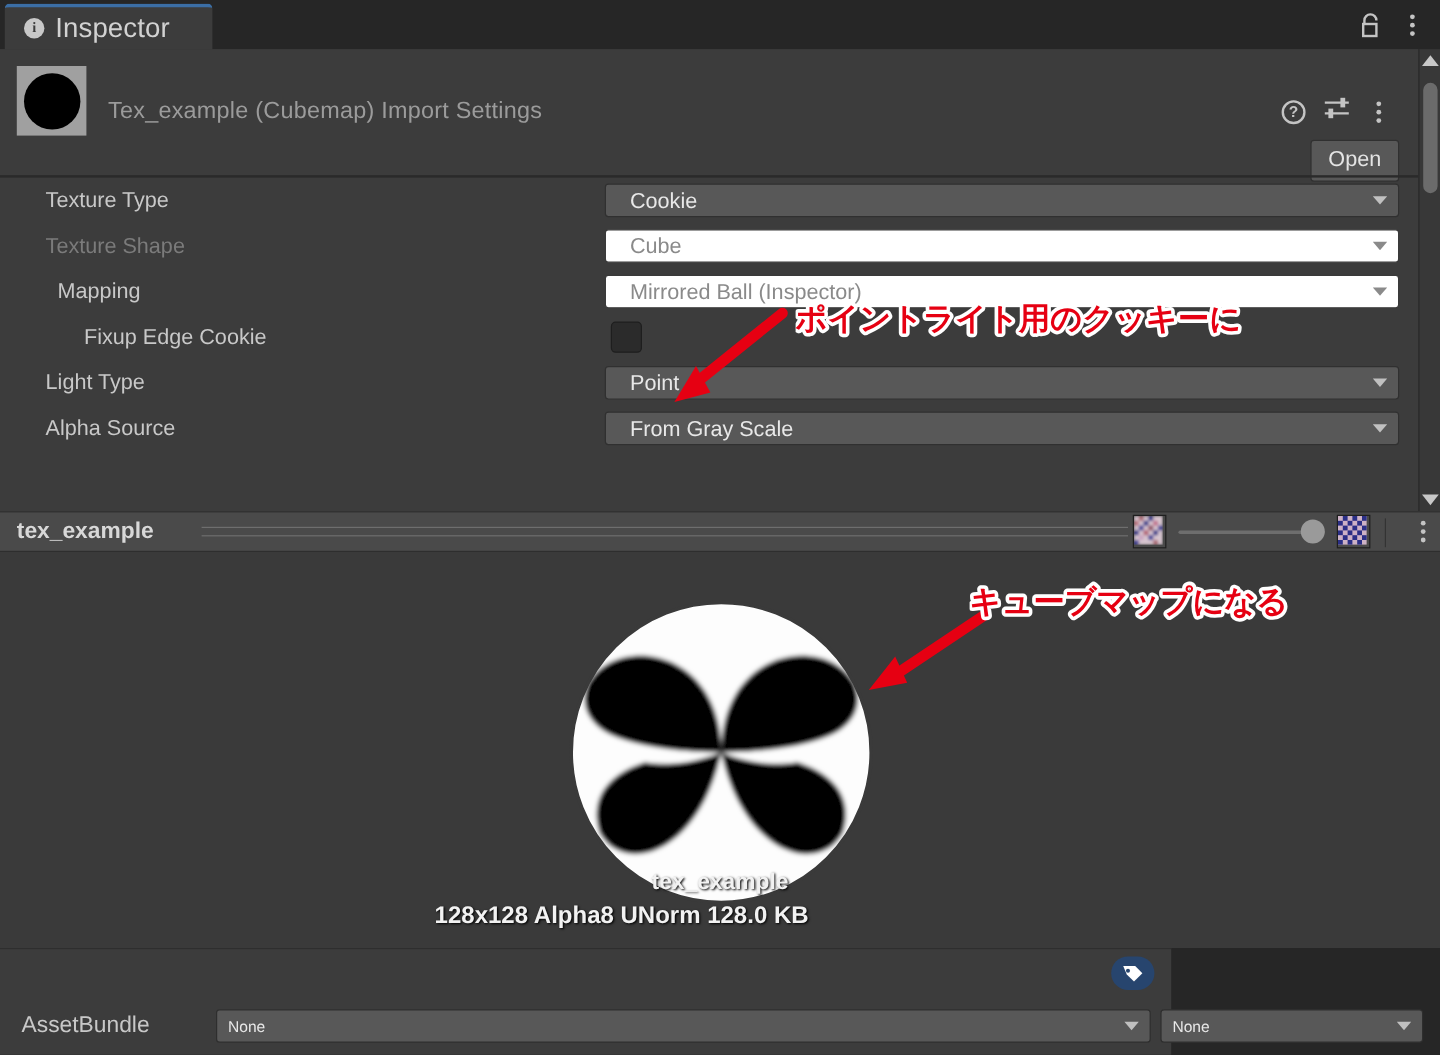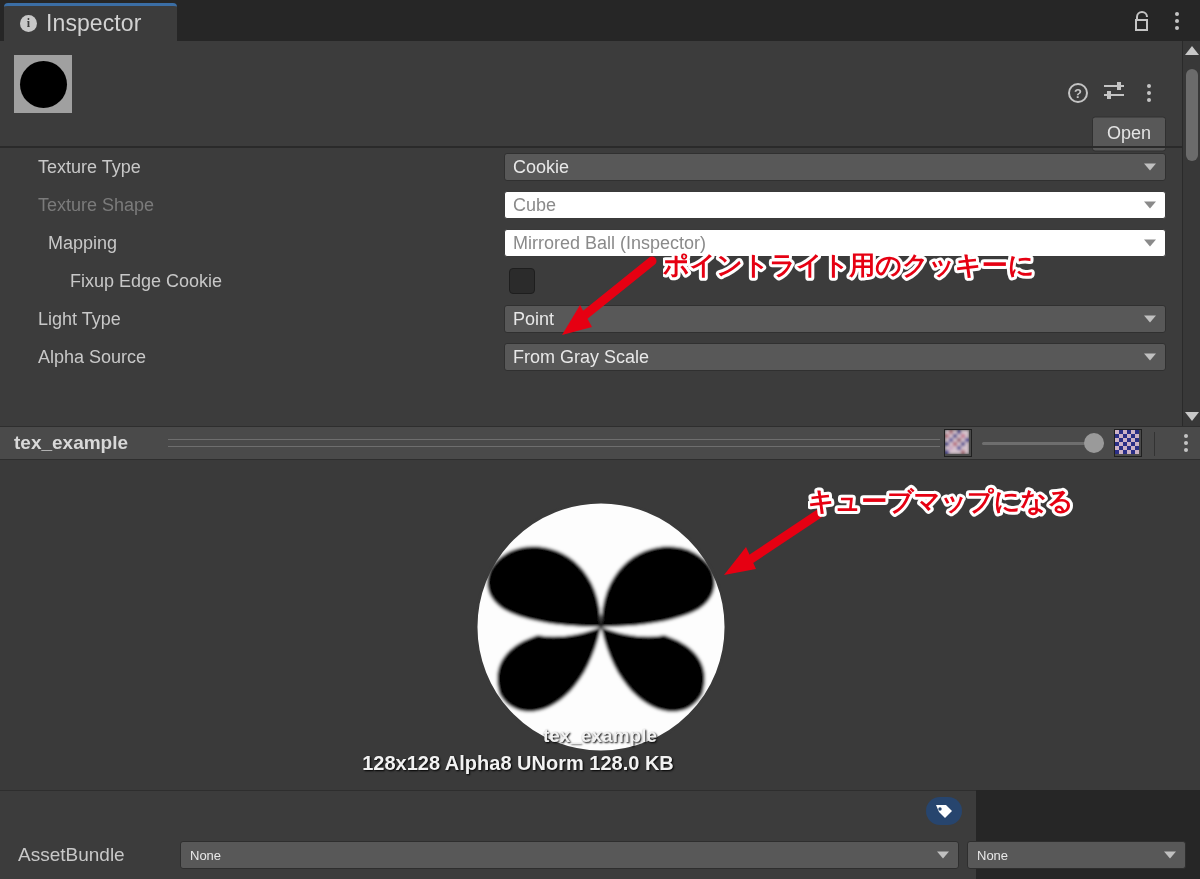--- a/index.html
+++ b/index.html
@@ -45,21 +45,21 @@
   
   .props{position:absolute;left:0;top:107px;width:1182px;}
   .row{position:relative;height:38px;}
   .lbl{position:absolute;left:38px;top:50%;transform:translateY(-50%);color:#c8c8c8;font-size:18px;white-space:nowrap;}
   .lbl.ind1{left:48px;}
   .lbl.ind2{left:70px;}
   .lbl.dim{color:#7b7b7b;}
   .field{position:absolute;left:504px;top:50%;transform:translateY(-50%);width:662px;height:28px;
      background:#585858;border:1px solid #303030;border-radius:3px;box-sizing:border-box;
      display:flex;align-items:center;}
-  .field .val{color:#e8e8e8;font-size:18px;padding-left:8px;white-space:nowrap;}
+  .field .val{color:#e8e8e8;font-size:18px;padding-left:20px;white-space:nowrap;}
   .field.dim{background:#ffffff;border-color:#3a3a3a;}
   .field.dim .val{color:#8a8a8a;}
   .caret{position:absolute;right:9px;top:50%;transform:translateY(-50%);
      width:0;height:0;border-left:6px solid transparent;border-right:6px solid transparent;border-top:7px solid #c0c0c0;}
   .caret.dim{border-top-color:#8a8a8a;}
   .chk{position:absolute;left:509px;top:50%;transform:translateY(-50%);
      width:26px;height:26px;background:#2b2b2b;border:1px solid #1e1e1e;border-radius:4px;box-sizing:border-box;}
 
   
   .vsb{position:absolute;right:0;top:41px;width:18px;height:385px;background:#383838;border-left:1px solid #2a2a2a;box-sizing:border-box;}
@@ -127,20 +127,21 @@
         <i></i>
       </div>
   </div>
 
   <div class="body">
 
     <div class="hdr">
       <div class="thumb">
           <div class="circ"></div>
         </div>
+      <div class="asset-title">Tex_example (Cubemap) Import Settings</div>
       <div class="hdr-icons">
         <div class="q-ic">?</div>
         <div>
           <svg width="24" height="20" viewBox="0 0 24 20">
             <line x1="2" y1="5" x2="22" y2="5" stroke="#c4c4c4" stroke-width="2"></line>
             <line x1="2" y1="14" x2="22" y2="14" stroke="#c4c4c4" stroke-width="2"></line>
             <rect x="15" y="1" width="4" height="8" fill="#c4c4c4"></rect>
             <rect x="5" y="10" width="4" height="8" fill="#c4c4c4"></rect>
           </svg>
         </div>

